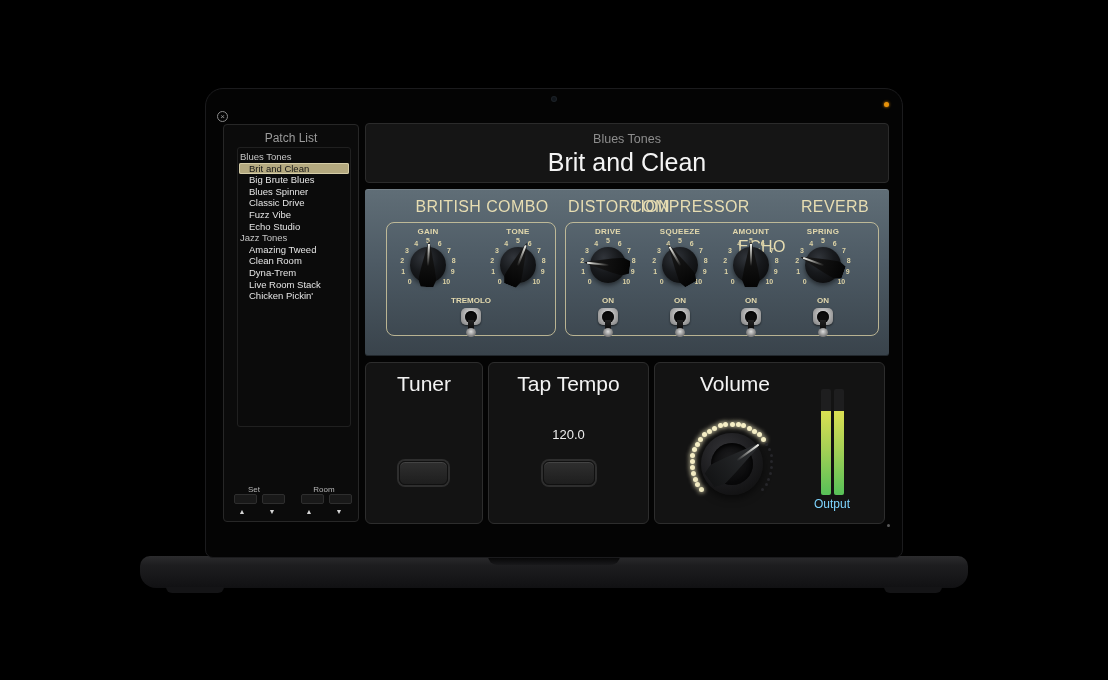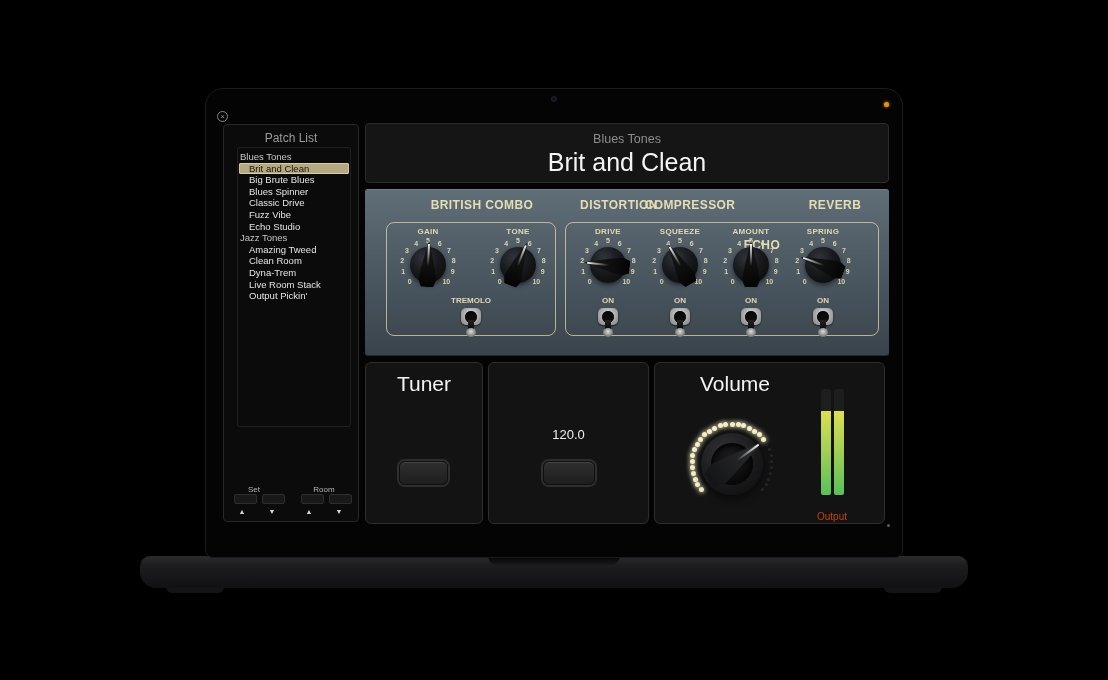--- a/index.html
+++ b/index.html
@@ -37,21 +37,21 @@
   .tri{position:absolute;top:383px;font-size:7px;color:#d6d6d6;width:12px;text-align:center;}
   
   .hdr{position:absolute;left:159px;top:34px;width:524px;height:60px;background:#151515;
        border:1px solid #2b2b2b;border-radius:4px;box-sizing:border-box;}
   .hdr-set{position:absolute;top:8px;width:100%;text-align:center;font-size:12.5px;color:#8d8d8d;}
   .hdr-patch{position:absolute;top:24px;width:100%;text-align:center;font-size:25px;color:#f4f4f4;}
   
   .amp{position:absolute;left:159px;top:100px;width:524px;height:167px;border-radius:3px;
        background:linear-gradient(180deg,#606e77 0%,#4d5a64 45%,#39434b 100%);
        box-shadow:inset 0 1px 0 rgba(255,255,255,.12), inset 0 -1px 0 rgba(0,0,0,.4);}
-  .amp-sec{position:absolute;top:9px;transform:translateX(-50%);font-size:12px;font-weight:bold;
+  .amp-sec{position:absolute;top:9px;transform:translateX(-50%);font-size:16px;font-weight:normal;
        color:#e7ddb2;letter-spacing:.4px;white-space:nowrap;padding-left:22px;}
   .amp-box{position:absolute;top:33px;height:114px;border:1px solid rgba(216,206,163,.8);
        border-radius:8px;box-sizing:border-box;}
   .knob-unit{position:absolute;top:38px;width:90px;height:112px;}
   .knob-label{position:absolute;top:0;width:100%;text-align:center;font-size:8px;font-weight:bold;
        color:#e2d8ad;letter-spacing:.3px;}
   .knob-num{position:absolute;width:18px;text-align:center;font-size:7px;font-weight:bold;color:#ddd3a6;}
   .knob-dial{position:absolute;left:27px;top:20px;width:36px;height:36px;border-radius:50%;
        background:radial-gradient(circle at 38% 30%,#31353b 0%,#17191c 45%,#060606 100%);
        box-shadow:0 2px 5px rgba(0,0,0,.55);}
@@ -83,21 +83,21 @@
        box-shadow:0 3px 8px rgba(0,0,0,.6);}
   .vol-inner{position:absolute;left:56px;top:80px;width:42px;height:42px;border-radius:50%;
        background:radial-gradient(circle at 45% 35%,#1b1b1d 0%,#09090a 70%);
        box-shadow:inset 0 2px 5px #000;}
   .led{position:absolute;border-radius:50%;}
   .led.on{width:5px;height:5px;background:#f6efc6;box-shadow:0 0 4px 1px rgba(246,239,198,.65);}
   .led.off{width:3px;height:3px;background:#27272b;}
   .meter{position:absolute;top:26px;width:10px;height:106px;background:#1e1e1f;border-radius:2px;overflow:hidden;}
   .meter .lit{position:absolute;left:0;bottom:0;width:100%;
        background:linear-gradient(180deg,#dbdf52 0%,#a5d055 45%,#57c158 100%);}
-  .output-label{position:absolute;left:147px;top:148px;width:60px;text-align:center;font-size:10px;color:#c2410c;}
+  .output-label{position:absolute;left:147px;top:134px;width:60px;text-align:center;font-size:12px;color:#7dd3fc;}
   .resize-dot{position:absolute;left:681px;top:435px;width:3px;height:3px;border-radius:50%;background:#5a5a5a;}
 </style>
 </head>
 <body>
 
 <div class="stage">
 
   <div class="base">
     <div class="base-notch"></div>
     <div class="foot l"></div>
@@ -118,21 +118,21 @@
           <div class="pl-row">Big Brute Blues</div>
           <div class="pl-row">Blues Spinner</div>
           <div class="pl-row">Classic Drive</div>
           <div class="pl-row">Fuzz Vibe</div>
           <div class="pl-row">Echo Studio</div>
           <div class="pl-row grp">Jazz Tones</div>
           <div class="pl-row">Amazing Tweed</div>
           <div class="pl-row">Clean Room</div>
           <div class="pl-row">Dyna-Trem</div>
           <div class="pl-row">Live Room Stack</div>
-          <div class="pl-row">Output Pickin'</div>
+          <div class="pl-row">Chicken Pickin'</div>
         </div>
 
       <div class="pl-footer-label" style="left:0">Set</div>
       <div class="pl-footer-label" style="left:70px">Room</div>
       <div class="mini-btn" style="left:10px"></div>
       <div class="mini-btn" style="left:38px"></div>
       <div class="mini-btn" style="left:77px"></div>
       <div class="mini-btn" style="left:105px"></div>
       <div class="tri" style="left:12px">▲</div>
       <div class="tri" style="left:42px">▼</div>
@@ -302,20 +302,21 @@
           <div class="sw-tip"></div>
         </div>
       </div>
 
     <div class="panel" style="left:159px;width:118px">
       <div class="panel-title">Tuner</div>
       <div class="panel-btn" style="left:33px;top:98px"></div>
     </div>
 
     <div class="panel" style="left:282px;width:161px">
+      <div class="panel-title">Tap Tempo</div>
       <div class="bpm">120.0</div>
       <div class="panel-btn" style="left:54px;top:98px;width:52px"></div>
     </div>
 
     <div class="panel" id="vol-panel" style="left:448px;width:231px">
       <div class="vol-title">Volume</div>
       <div id="led-ring">
           <div class="led on" style="left: 43.8582px; top: 124.212px;"></div>
           <div class="led on" style="left: 40.3337px; top: 119.301px;"></div>
           <div class="led on" style="left: 37.5895px; top: 113.915px;"></div>

